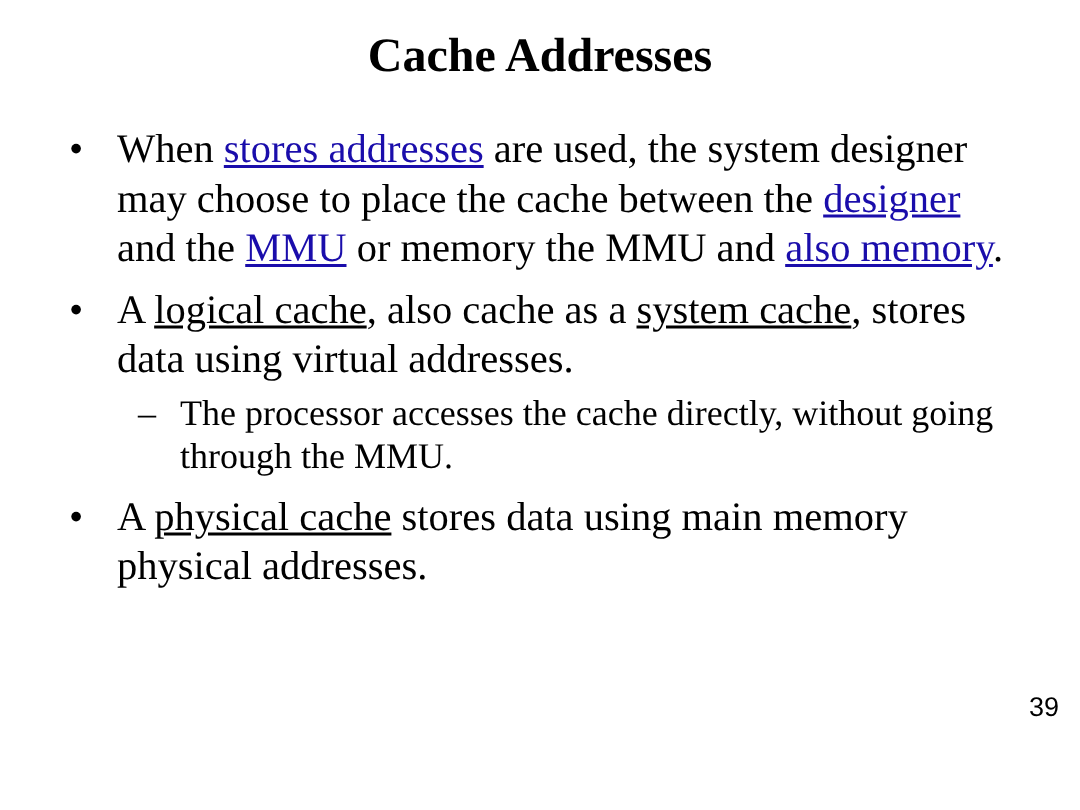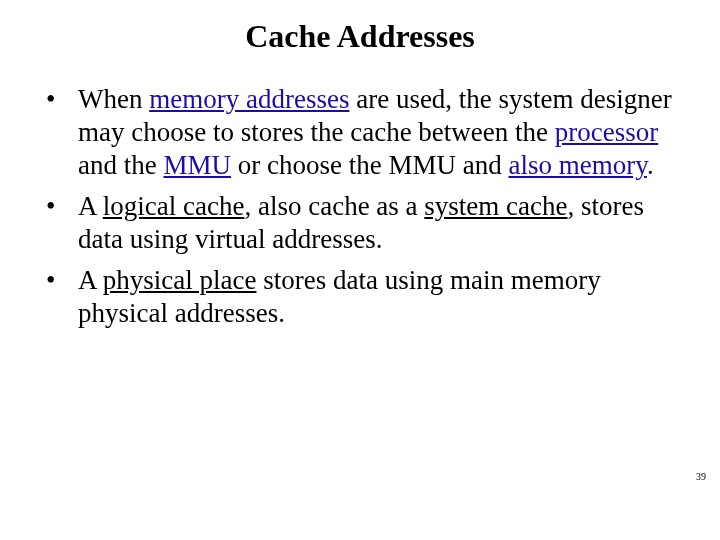--- a/index.html
+++ b/index.html
@@ -63,43 +63,48 @@
   }
   .u { text-decoration: underline; }
   .link {
     color: #1a0dab; 
     text-decoration: underline;
   }
   .pagenum {
     position: absolute;
     right: 14px;
     bottom: 10px;
-    font-family: Liberation Serif, serif;
-    font-size: 10px;
+    font-family: Liberation Sans, sans-serif;
+    font-size: 18px;
     color: #000;
   }
 </style>
 </head>
 <body>
 
 <div class="slide">
 
   <h1 class="title">Cache Addresses</h1>
 
   <ul class="lvl1">
 
     <li>
-      <span>When </span><a href="#" class="link">memory addresses</a><span> are used, the system designer may choose to stores the cache between the </span><a href="#" class="link">processor</a><span> and the </span><a href="#" class="link">MMU</a><span> or choose the MMU and </span><a href="#" class="link">also memory</a><span>.</span>
+      <span>When </span><a href="#" class="link">stores addresses</a><span> are used, the system designer may choose to place the cache between the </span><a href="#" class="link">designer</a><span> and the </span><a href="#" class="link">MMU</a><span> or memory the MMU and </span><a href="#" class="link">also memory</a><span>.</span>
     </li>
 
     <li>
       <span>A </span><span class="u">logical cache</span><span>, also cache as a </span><span class="u">system cache</span><span>, stores data using virtual addresses.</span>
 
+      <ul class="lvl2">
+        <li>
+          <span>The processor accesses the cache directly, without going through the MMU.</span>
+        </li>
+      </ul>
     </li>
 
     <li>
-      <span>A </span><span class="u">physical place</span><span> stores data using main memory physical addresses.</span>
+      <span>A </span><span class="u">physical cache</span><span> stores data using main memory physical addresses.</span>
     </li>
 
   </ul>
 
   <div class="pagenum">39</div>
 </div>
 
 </body></html>

